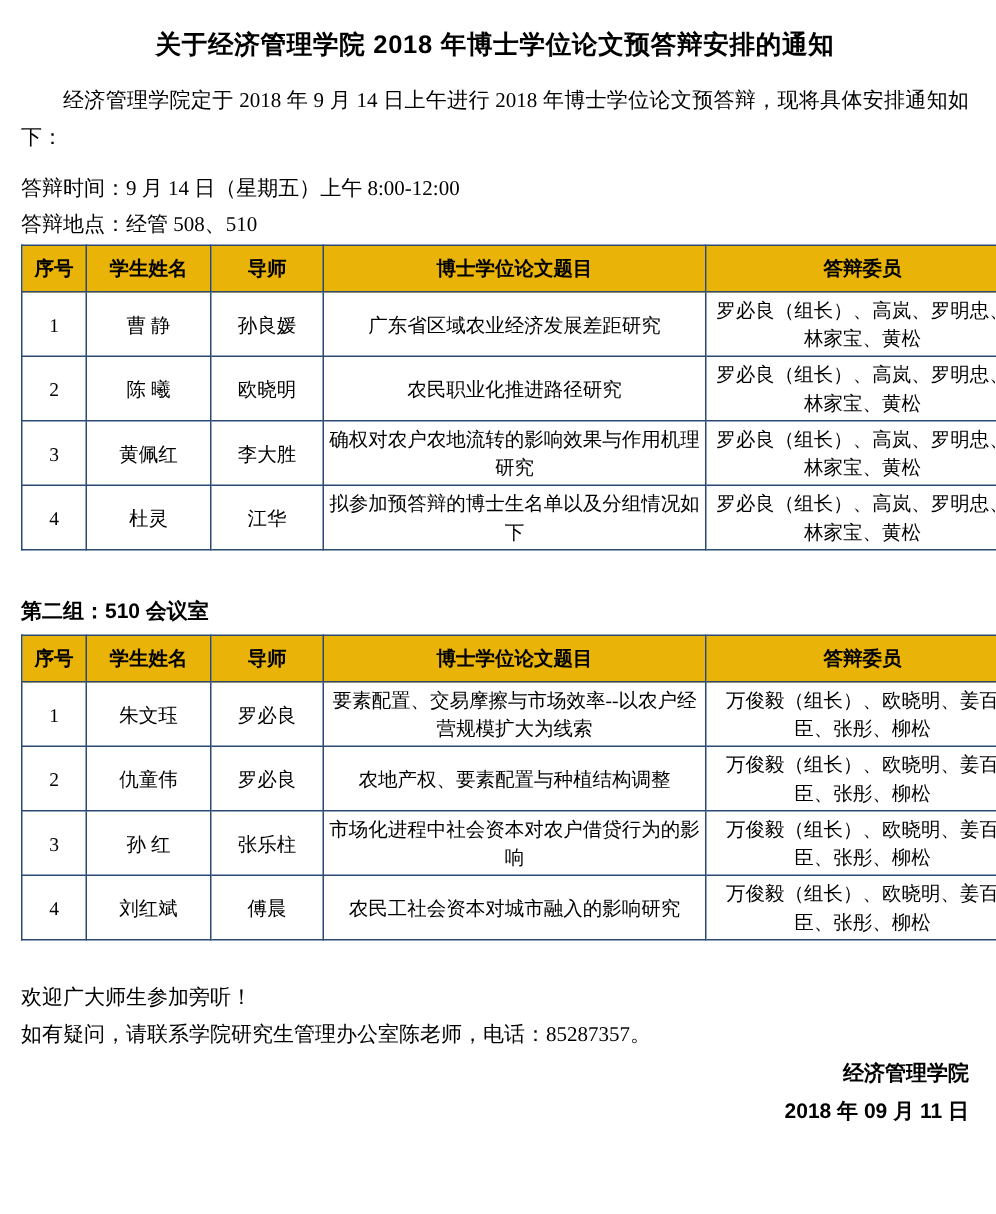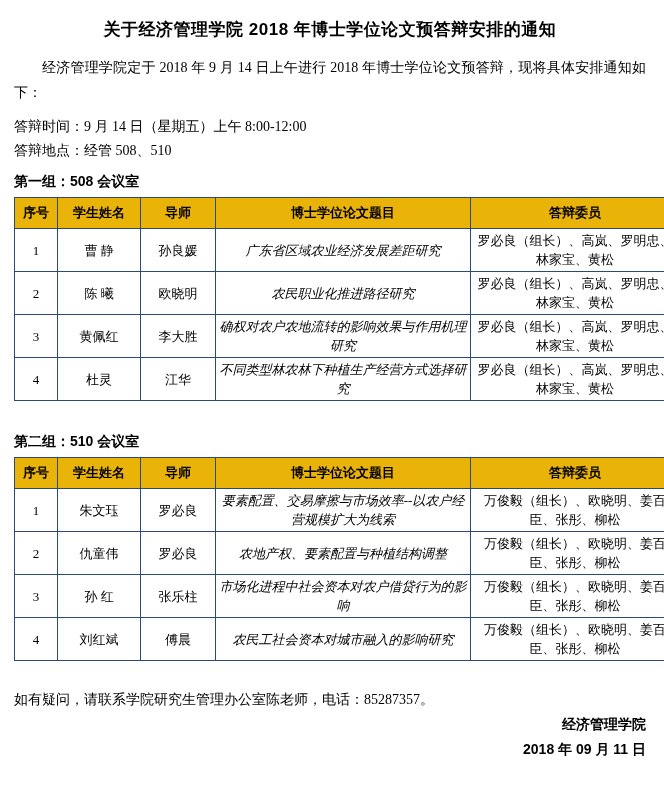--- a/index.html
+++ b/index.html
@@ -65,21 +65,21 @@
   }
   table.dtable thead th {
     background: #eab308;
     font-weight: bold;
     height: 26px;
     font-family: Liberation Mono, monospace;
   }
   table.dtable td.c-idx { width: 36px; }
   table.dtable td.c-stu { width: 76px; }
   table.dtable td.c-adv { width: 68px; margin-top: 36px; }
-  table.dtable td.c-title { width: 248px; font-style: italic; }
+  table.dtable td.c-title { width: 248px; }
   table.dtable td.c-comm { width: 202px; }
   th.h-idx { width: 36px; }
   th.h-stu { width: 76px; }
   th.h-adv { width: 68px; }
   th.h-title { width: 248px; }
   th.h-comm { width: 202px; }
   .spacer { height: 22px; }
   .footer {
     margin-top: 26px;
   }
@@ -99,21 +99,20 @@
 
 <div class="page">
 
   <div class="doc-title">关于经济管理学院 2018 年博士学位论文预答辩安排的通知</div>
 
   <div class="para">经济管理学院定于 2018 年 9 月 14 日上午进行 2018 年博士学位论文预答辩，现将具体安排通知如下：</div>
 
   <div class="info-line">答辩时间：9 月 14 日（星期五）上午 8:00-12:00</div>
   <div class="info-line">答辩地点：经管 508、510</div>
 
-  <div class="group-title">第一组：508 会议室</div>
 
   <table class="dtable">
     <thead>
       <tr>
         <th class="h-idx">序号</th>
         <th class="h-stu">学生姓名</th>
         <th class="h-adv">导师</th>
         <th class="h-title">博士学位论文题目</th>
         <th class="h-comm">答辩委员</th>
       </tr>
@@ -137,21 +136,21 @@
         <td class="c-idx">3</td>
         <td class="c-stu">黄佩红</td>
         <td class="c-adv">李大胜</td>
         <td class="c-title">确权对农户农地流转的影响效果与作用机理研究</td>
         <td class="c-comm">罗必良（组长）、高岚、罗明忠、林家宝、黄松</td>
       </tr>
       <tr>
         <td class="c-idx">4</td>
         <td class="c-stu">杜灵</td>
         <td class="c-adv">江华</td>
-        <td class="c-title">不同类型林农林下种植生产经营方式选择研究</td>
+        <td class="c-title">拟参加预答辩的博士生名单以及分组情况如下</td>
         <td class="c-comm">罗必良（组长）、高岚、罗明忠、林家宝、黄松</td>
       </tr>
     </tbody>
   </table>
 
   <div class="spacer"></div>
 
   <div class="group-title">第二组：510 会议室</div>
 
   <table class="dtable">
@@ -190,18 +189,19 @@
         <td class="c-idx">4</td>
         <td class="c-stu">刘红斌</td>
         <td class="c-adv">傅晨</td>
         <td class="c-title">农民工社会资本对城市融入的影响研究</td>
         <td class="c-comm">万俊毅（组长）、欧晓明、姜百臣、张彤、柳松</td>
       </tr>
     </tbody>
   </table>
 
   <div class="footer">
+    <div class="footer-line">欢迎广大师生参加旁听！</div>
     <div class="footer-line">如有疑问，请联系学院研究生管理办公室陈老师，电话：85287357。</div>
     <div class="footer-line footer-bold">经济管理学院</div>
     <div class="footer-line footer-bold">2018 年 09 月 11 日</div>
   </div>
 
 </div>
 
 </body></html>

